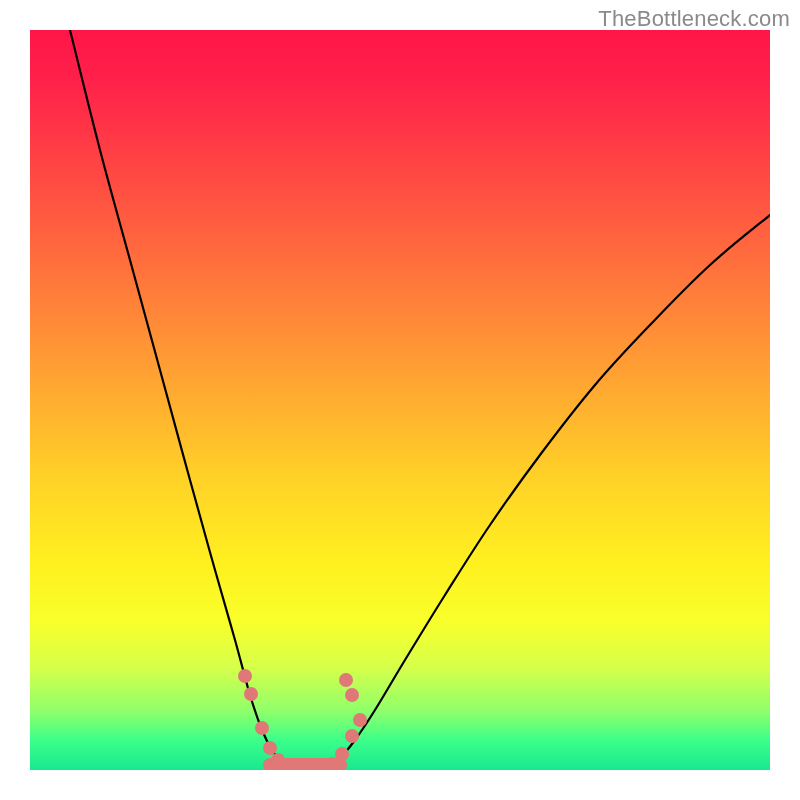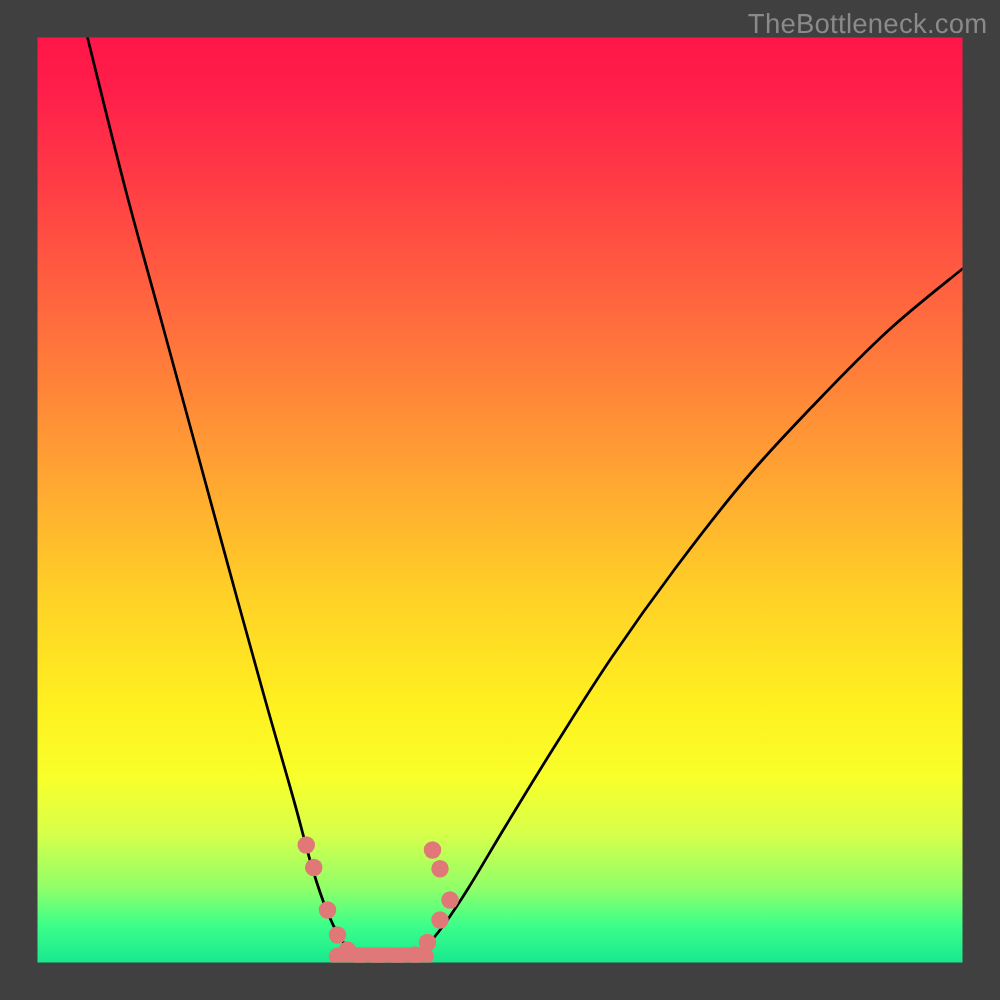--- a/index.html
+++ b/index.html
@@ -8,21 +8,21 @@
     width: 800px;
     height: 800px;
     background: #000;
     overflow: hidden;
     font-family: Arial, Helvetica, sans-serif;
   }
   .frame {
     position: relative;
     width: 800px;
     height: 800px;
-    background: #404040;
+    background: #ffffff;
   }
   .plot-area {
     position: absolute;
     left: 30px;
     top: 30px;
     width: 740px;
     height: 740px;
     
     background: linear-gradient(
       to bottom,

